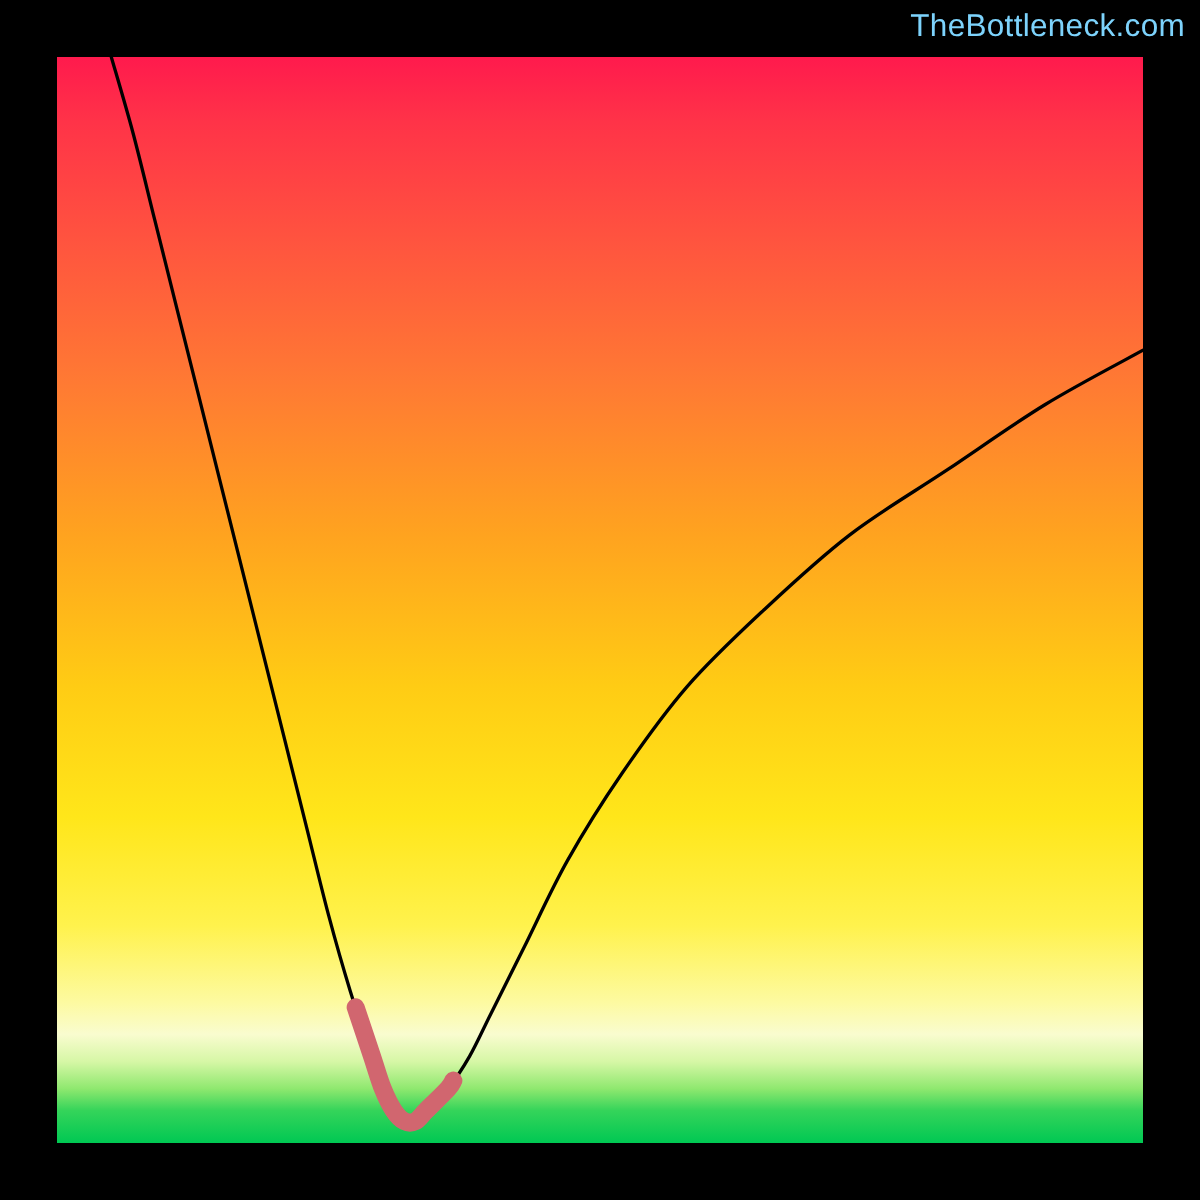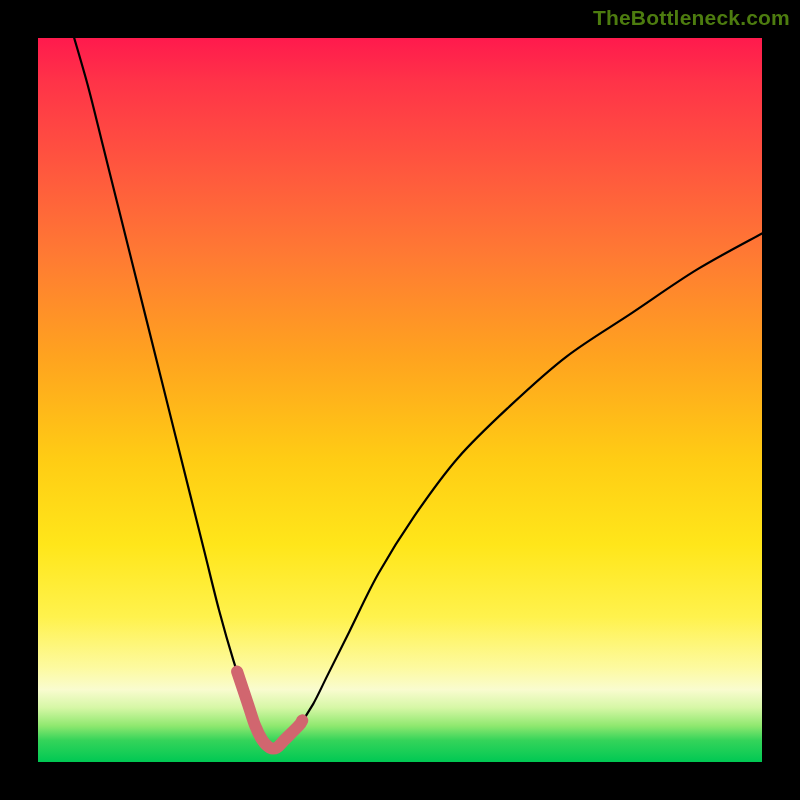--- a/index.html
+++ b/index.html
@@ -46,23 +46,23 @@
       #d6f7a6 92.5%,
       #8fe86f 95%,
       #35d45a 97%,
       #00c853 100%
     );
   }
   .watermark {
     position: absolute;
     top: 6px;
     right: 10px;
-    color: #4d7c0f;
+    color: #7dd3fc;
     font-size: 21px;
-    font-weight: 700;
+    font-weight: 400;
     letter-spacing: 0.2px;
     user-select: none;
   }
   svg.curve {
     position: absolute;
     inset: 0;
     width: 724px;
     height: 724px;
   }
 </style>

